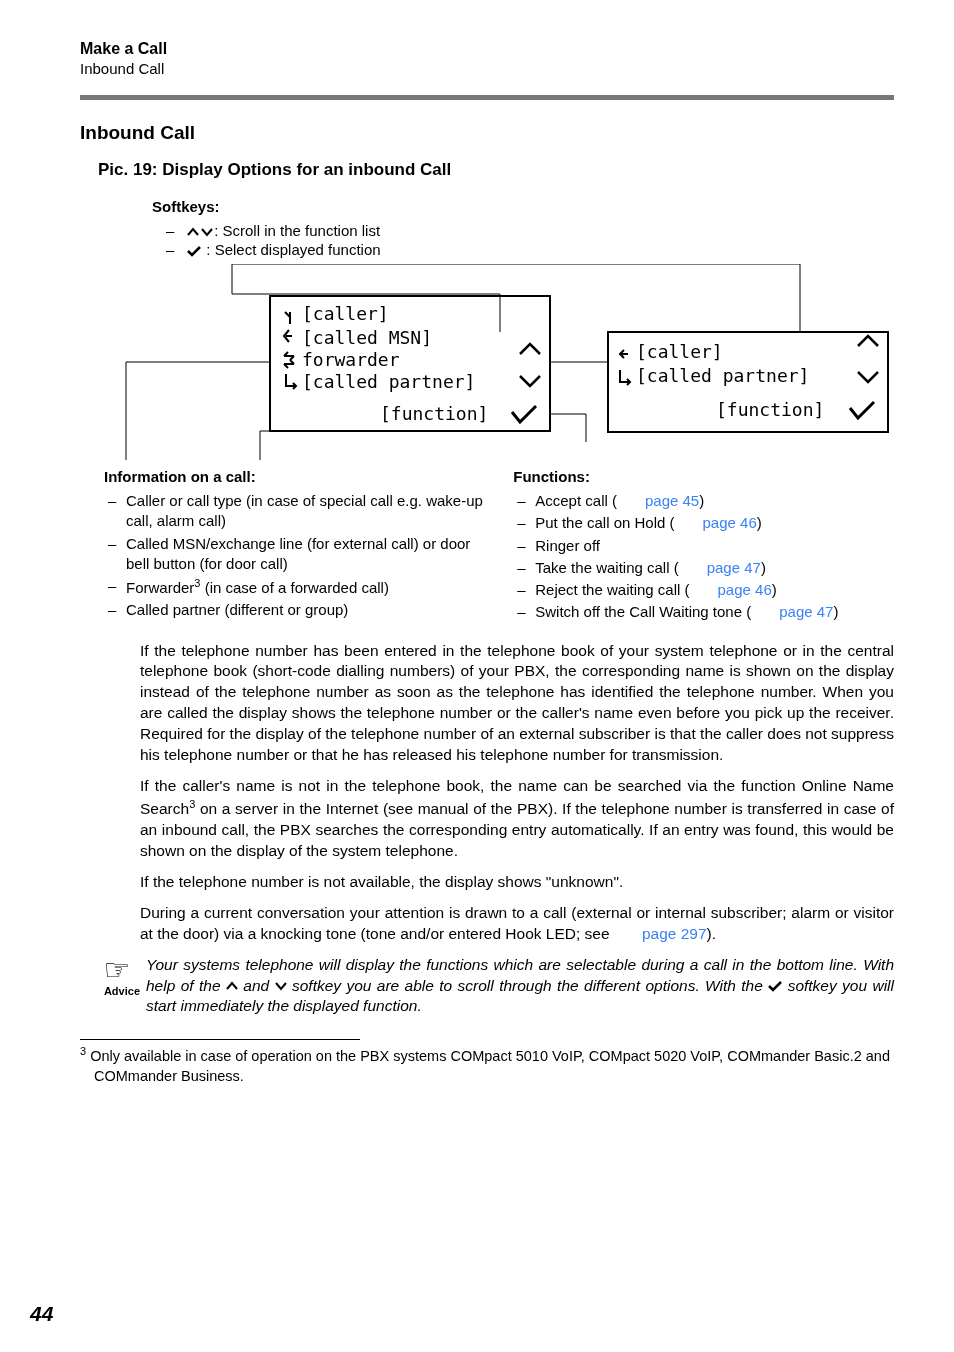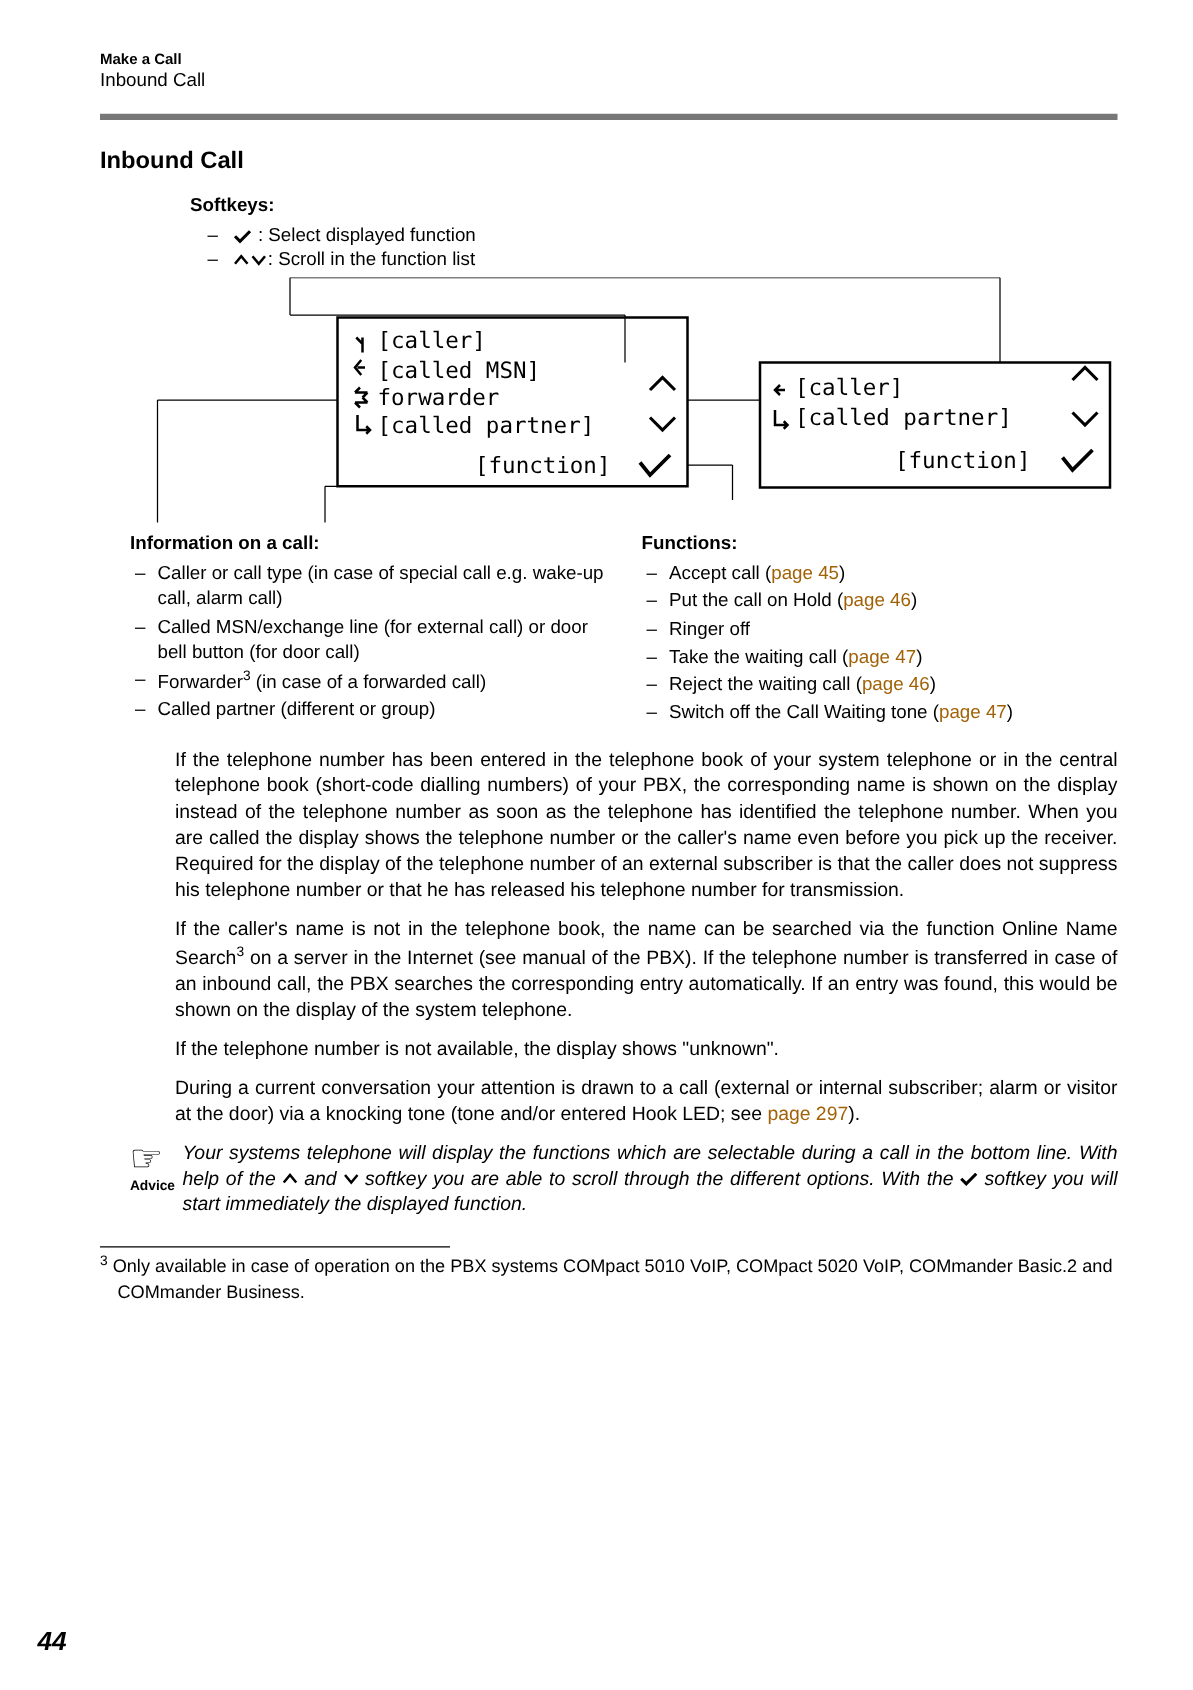--- a/index.html
+++ b/index.html
@@ -1,36 +1,36 @@
 <!DOCTYPE html>
 <html><head>
 <meta charset="utf-8">
 <style>
   * { margin:0; padding:0; box-sizing:border-box; }
   body { font-family:Arial,Helvetica,sans-serif; font-size:16px; color:#000; background:#fff; }
   .page { width:954px; min-height:1352px; padding:40px 60px 30px 80px; position:relative; }
-  .hdr-title { font-weight:bold; font-size:12px; }
+  .hdr-title { font-weight:bold; font-size:16px; }
   .hdr-sub { font-size:15px; margin-top:2px; }
   .rule { height:5px; background:#777; margin:18px 0 22px; }
   h2.section { font-weight:bold; font-size:19px; margin-bottom:16px; }
   h3.pic { font-weight:bold; font-size:17px; margin:4px 0 18px 18px; }
   .softkeys-block { margin-left:72px; }
   .sk-title { font-weight:bold; font-size:15px; }
   .sk-list { margin:6px 0 0 14px; font-size:15px; }
   .sk-list .row { margin:2px 0; }
   .dash { display:inline-block; width:16px; }
   svg.diagram { display:block; margin:6px 0 4px 0; }
   .cols { display:flex; margin-top:4px; }
   .colL { width:52%; padding-left:24px; padding-right:10px; }
   .colR { width:48%; padding-left:10px; }
   .col-title { font-weight:bold; font-size:15px; margin-bottom:6px; }
   ul.dashlist { list-style:none; font-size:15px; }
   ul.dashlist li { position:relative; padding-left:22px; margin:2px 0; line-height:1.35; }
   ul.dashlist li:before { content:"–"; position:absolute; left:4px; }
-  .lnk { color:#a16207; }
+  .lnk { color:#3b82f6;margin-left:28px; }
   .body-text { margin:16px 0 0 60px; font-size:15.5px; line-height:1.35; text-align:justify; }
   .body-text p { margin-bottom:10px; }
   .advice-row { display:flex; margin:10px 0 0 14px; }
   .advice-icon { width:46px; text-align:center; font-size:12px; }
   .advice-icon .hand { font-size:30px; line-height:1; }
   .advice-icon .lbl { font-weight:bold; font-size:11px;text-align:right; }
   .advice-text { flex:1; font-style:italic; font-size:15.5px; line-height:1.35; text-align:justify; padding-left:6px; }
   hr.fn { border:none; border-top:1px solid #000; width:280px; margin:22px 0 4px 0; }
   .footnote { font-size:14.5px; line-height:1.35; padding-left:14px; text-indent:-14px; }
   .sup { font-size:11px; vertical-align:super; }
@@ -41,34 +41,35 @@
 
 <div class="page">
 
   <div>
     <div class="hdr-title">Make a Call</div>
     <div class="hdr-sub">Inbound Call</div>
   </div>
   <div class="rule"></div>
 
   <h2 class="section">Inbound Call</h2>
+  <h3 class="pic">Pic. 19: Display Options for an inbound Call</h3>
 
   <div class="softkeys-block">
     <span class="sk-title">Softkeys:</span>
     <div class="sk-list">
       <div class="row"><span class="dash">–</span>
-        <svg width="16" height="12" viewBox="0 0 16 12" style="vertical-align:middle">
-          <path d="M2 6 L6 10 L14 2" fill="none" stroke="#000" stroke-width="2.5"></path>
-        </svg><span> : Select displayed function</span>
-      </div>
-      <div class="row"><span class="dash">–</span>
         <svg width="28" height="12" viewBox="0 0 28 12" style="vertical-align:middle">
           <path d="M2 9 L7 3 L12 9" fill="none" stroke="#000" stroke-width="2"></path>
           <path d="M16 3 L21 9 L26 3" fill="none" stroke="#000" stroke-width="2"></path>
         </svg><span>: Scroll in the function list</span>
+      </div>
+      <div class="row"><span class="dash">–</span>
+        <svg width="16" height="12" viewBox="0 0 16 12" style="vertical-align:middle">
+          <path d="M2 6 L6 10 L14 2" fill="none" stroke="#000" stroke-width="2.5"></path>
+        </svg><span> : Select displayed function</span>
       </div>
     </div>
   </div>
 
   <svg class="diagram" width="820" height="200" viewBox="0 0 820 200">
 
     <line x1="152" y1="0" x2="720" y2="0" stroke="#000"></line>
     <line x1="720" y1="0" x2="720" y2="68" stroke="#000"></line>
     <line x1="152" y1="0" x2="152" y2="30" stroke="#000"></line>
     <line x1="152" y1="30" x2="420" y2="30" stroke="#000"></line>

